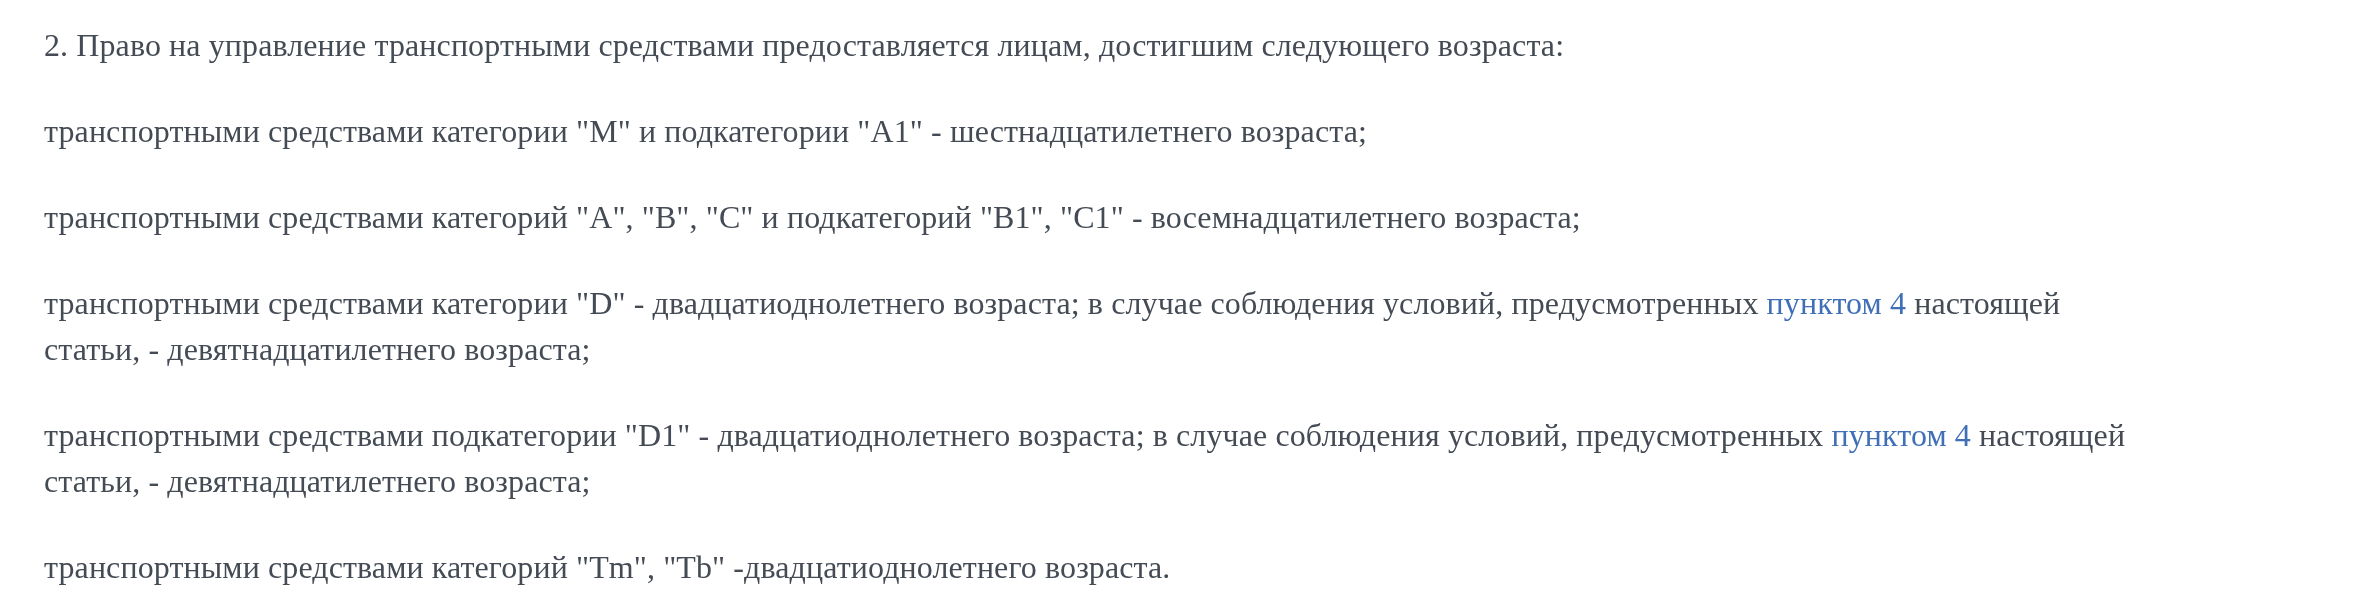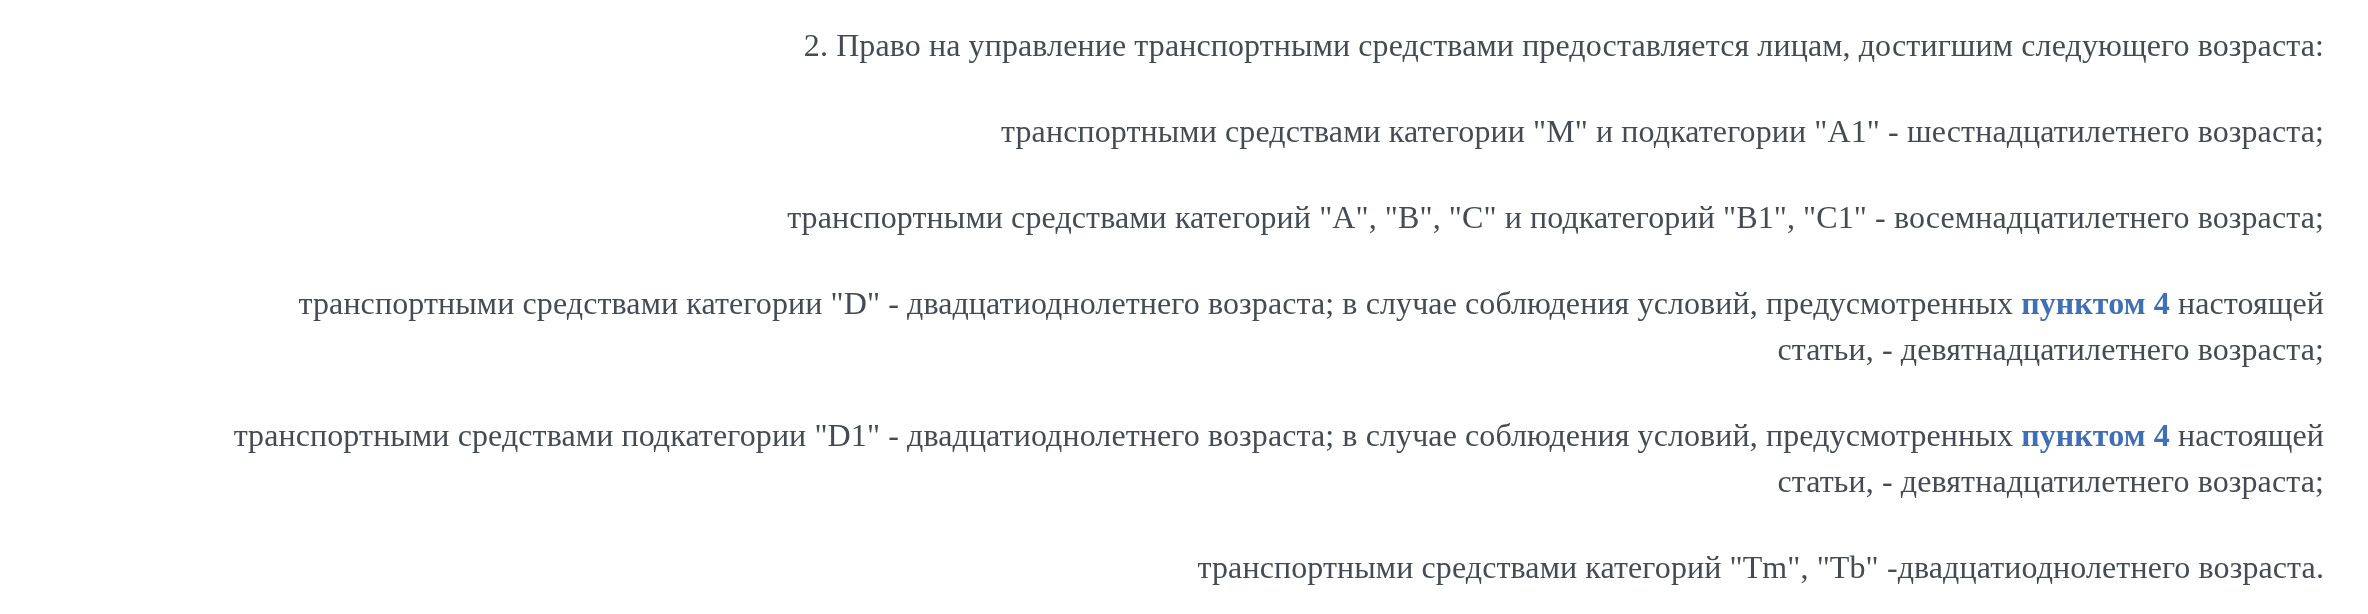--- a/index.html
+++ b/index.html
@@ -29,27 +29,26 @@
     white-space: pre-wrap;
     letter-spacing: 0.1px;
   }
   .para:last-child {
     margin-bottom: 0;
   }
   .doc-link {
     color: var(--link-color, #3f6fb6);
     text-decoration: none;
     cursor: pointer;
-    font-weight: bold;
   }
 </style>
 </head>
 <body>
 
-<main class="page" style="background: rgb(255, 255, 255); color: rgb(68, 75, 84); text-align: right;">
+<main class="page" style="background: rgb(255, 255, 255); color: rgb(68, 75, 84);">
   <article class="article" id="paragraphs">
       <p class="para"><span>2. Право на управление транспортными средствами предоставляется лицам, достигшим следующего возраста:</span></p>
       <p class="para"><span>транспортными средствами категории "M" и подкатегории "A1" - шестнадцатилетнего возраста;</span></p>
       <p class="para"><span>транспортными средствами категорий "A", "B", "C" и подкатегорий "B1", "C1" - восемнадцатилетнего возраста;</span></p>
       <p class="para"><span>транспортными средствами категории "D" - двадцатиоднолетнего возраста; в случае соблюдения условий, предусмотренных </span><a class="doc-link" href="#">пунктом 4</a><span> настоящей
 статьи, - девятнадцатилетнего возраста;</span></p>
       <p class="para"><span>транспортными средствами подкатегории "D1" - двадцатиоднолетнего возраста; в случае соблюдения условий, предусмотренных </span><a class="doc-link" href="#">пунктом 4</a><span> настоящей
 статьи, - девятнадцатилетнего возраста;</span></p>
       <p class="para"><span>транспортными средствами категорий "Tm", "Tb" -двадцатиоднолетнего возраста.</span></p>
     </article>

